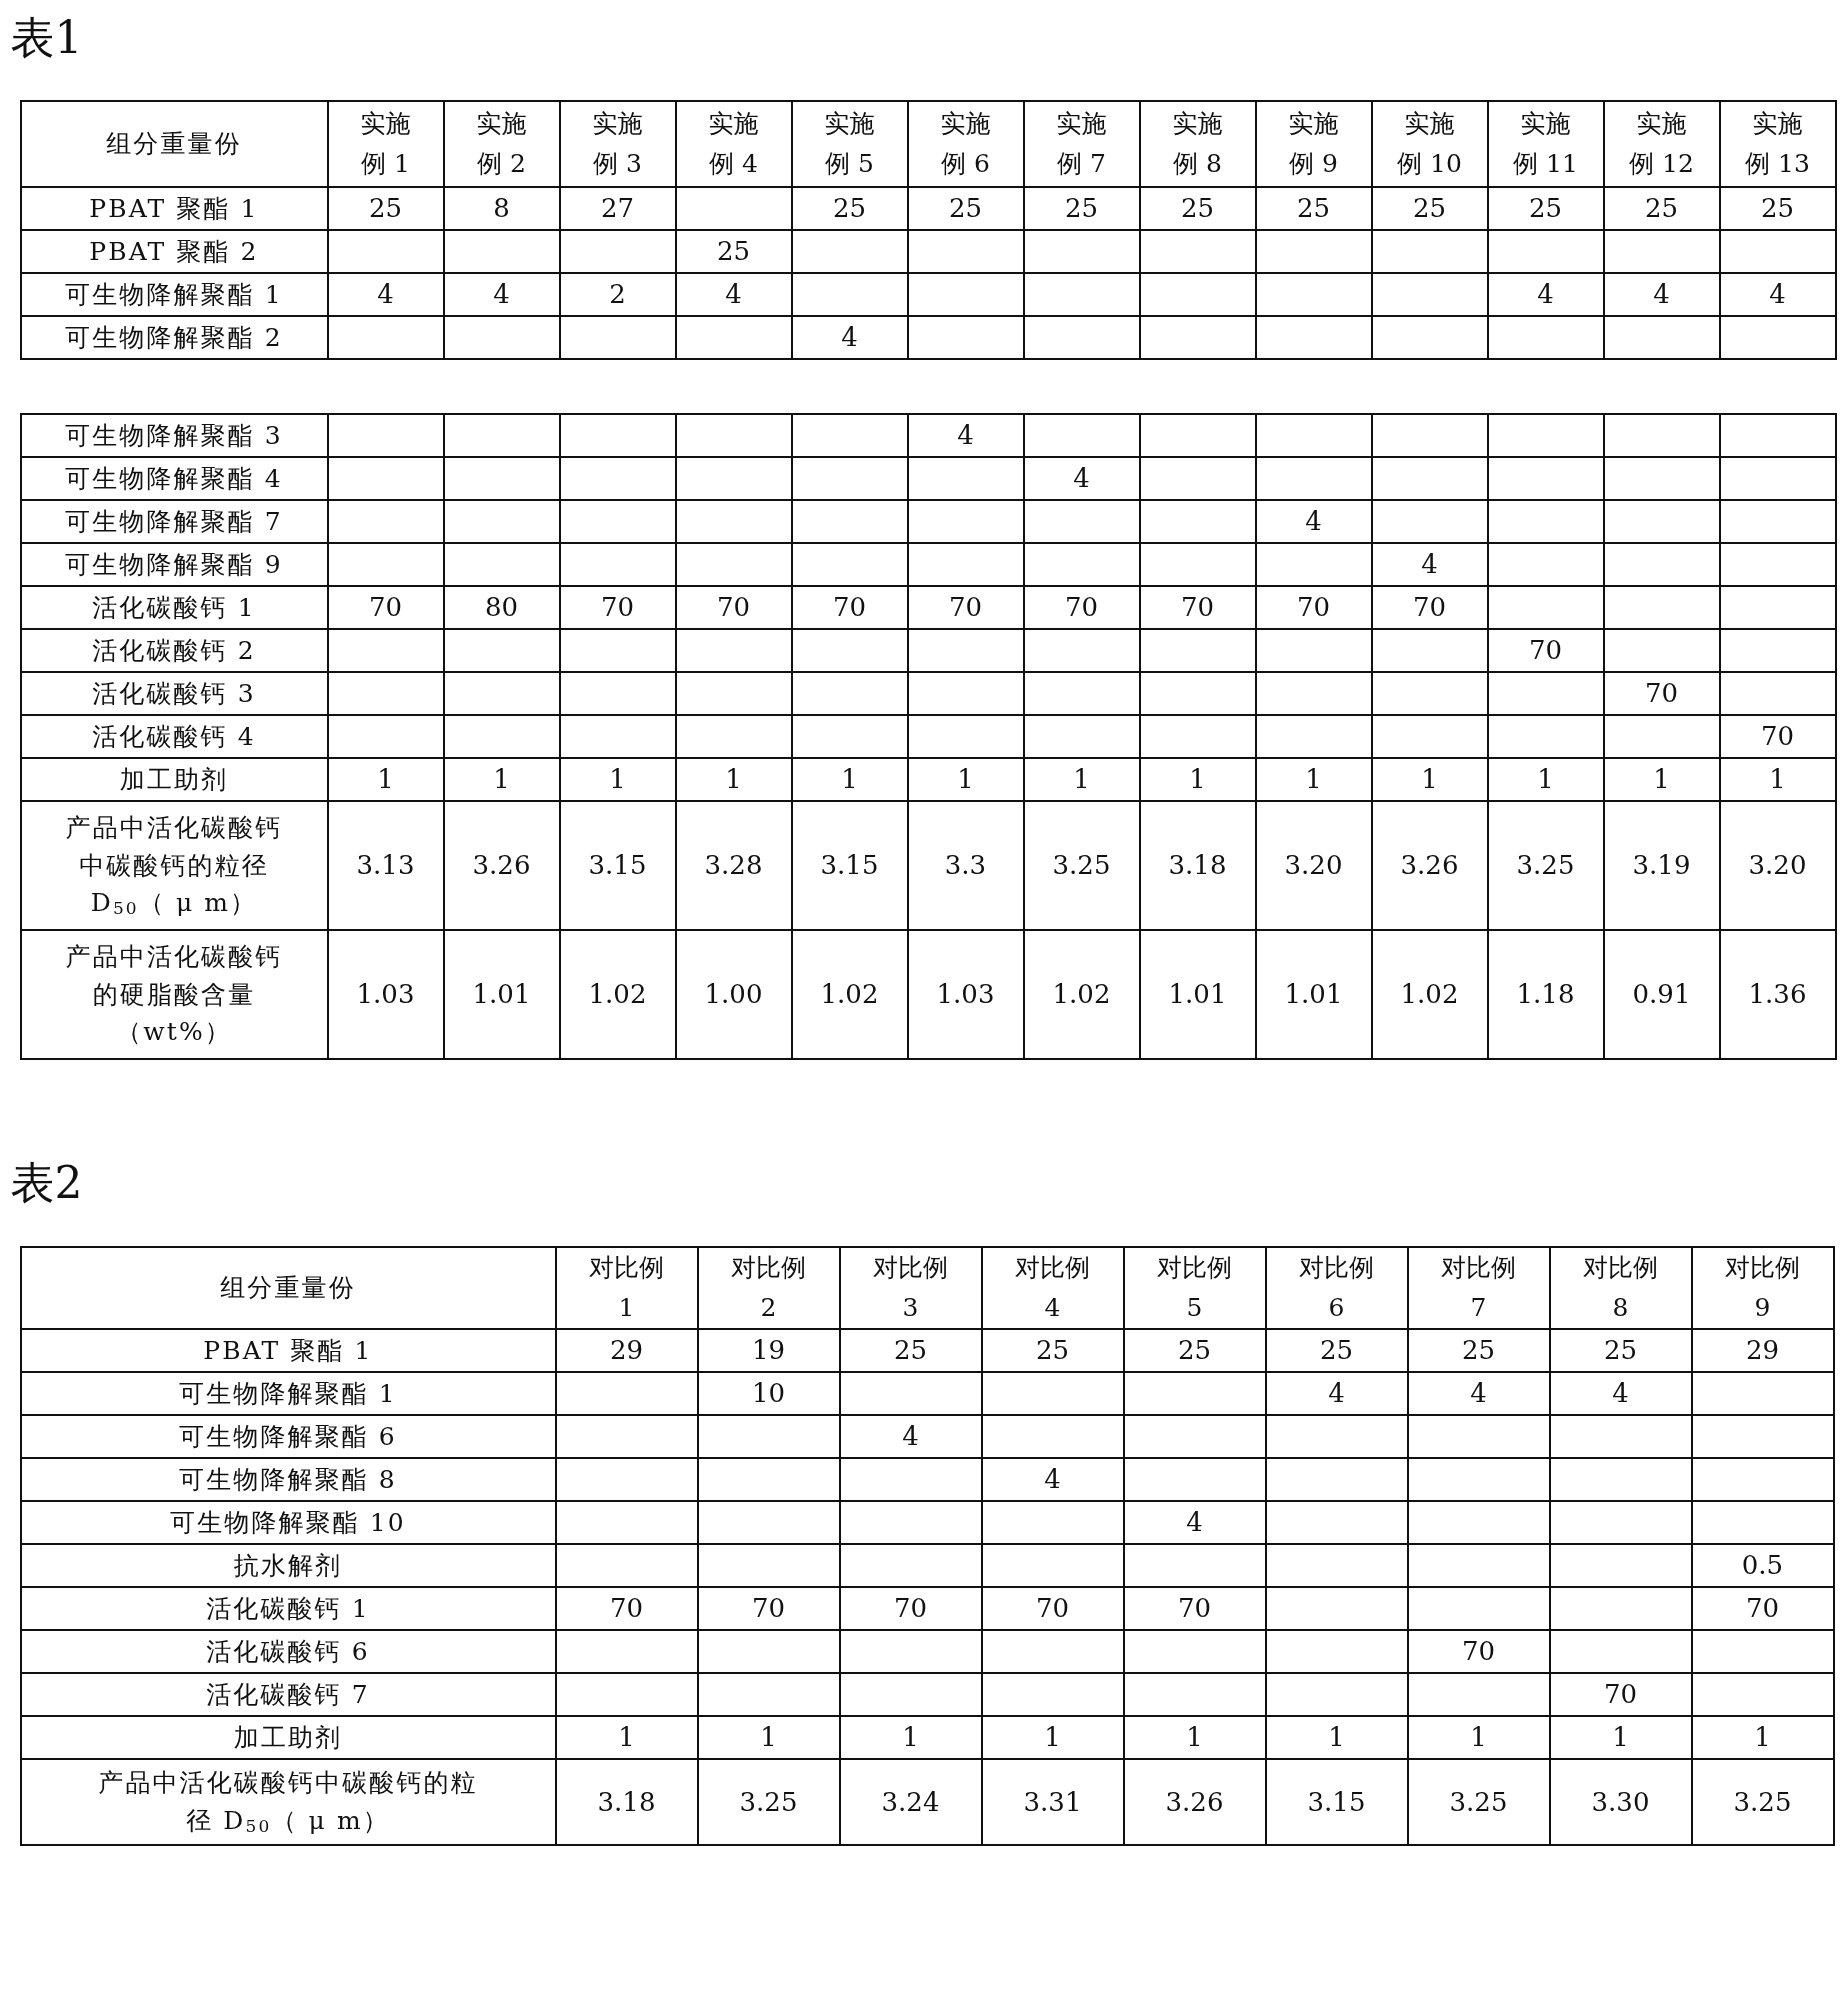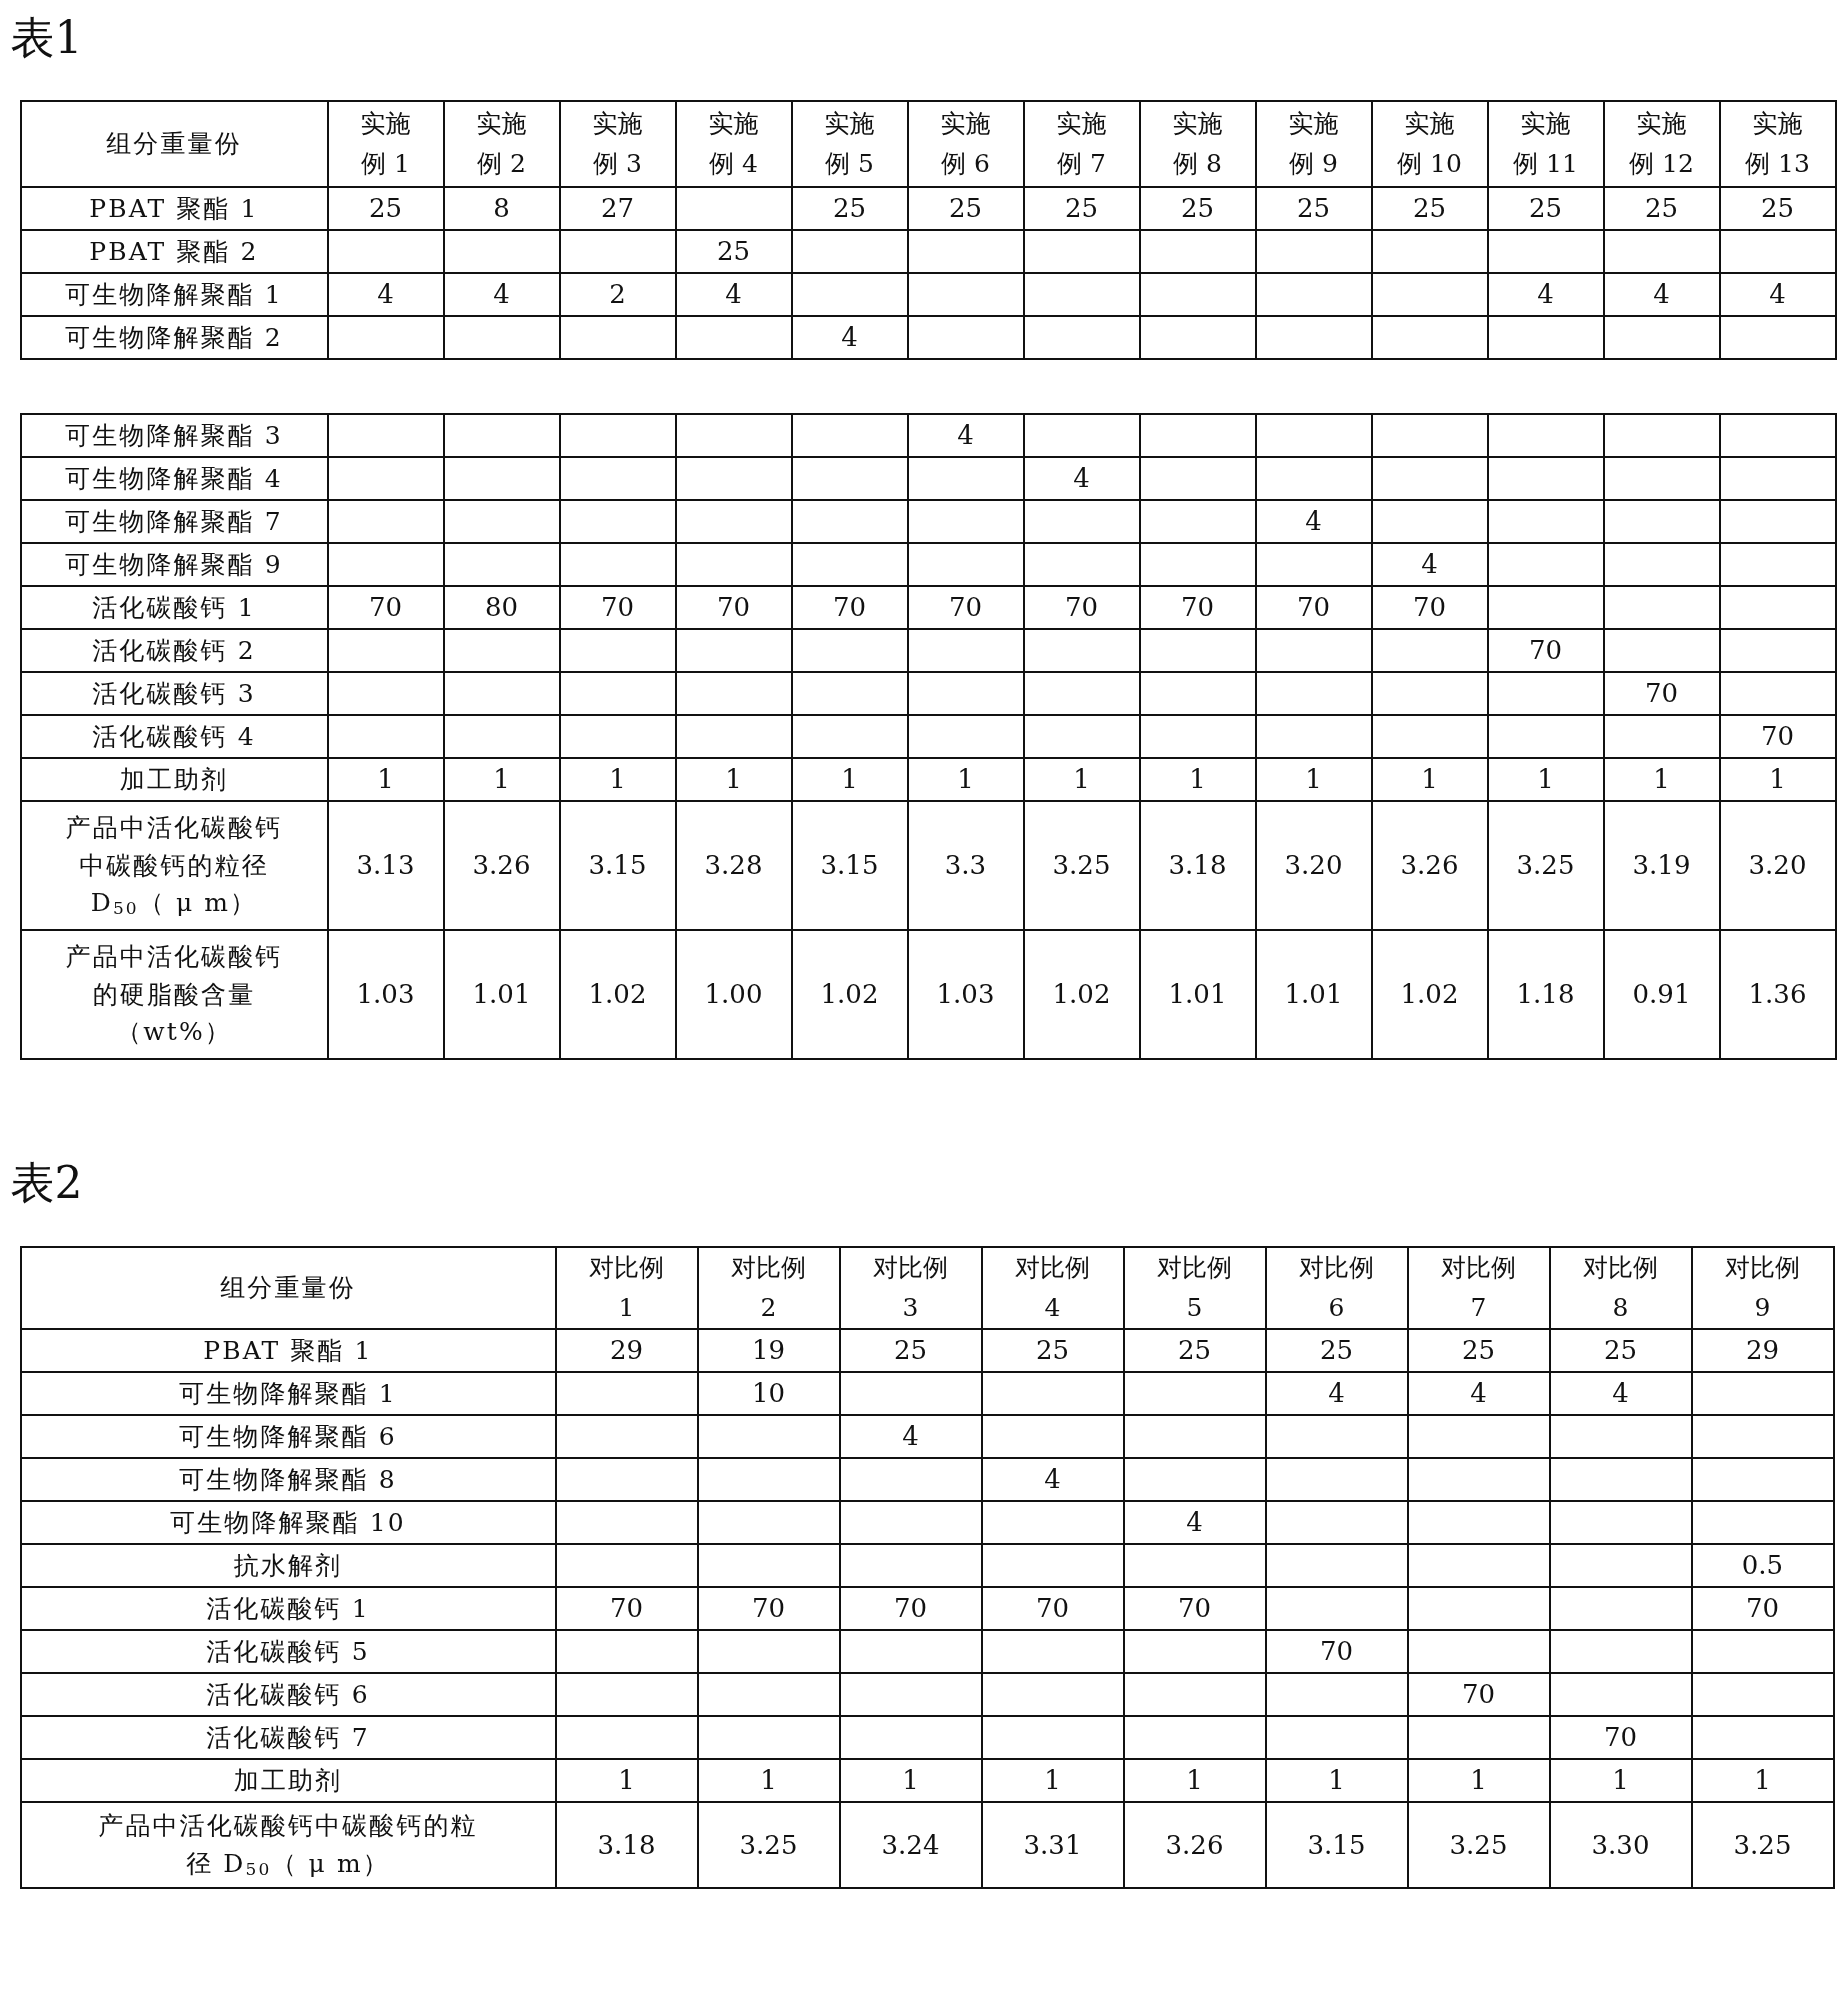--- a/index.html
+++ b/index.html
@@ -496,32 +496,20 @@
         <td style="height: 41px;">70</td>
         <td style="height: 41px;">70</td>
         <td style="height: 41px;">70</td>
         <td style="height: 41px;">70</td>
         <td style="height: 41px;"></td>
         <td style="height: 41px;"></td>
         <td style="height: 41px;"></td>
         <td style="height: 41px;">70</td>
       </tr>
       <tr>
-        <td class="label" style="height: 41px;">活化碳酸钙 5</td>
-        <td style="height: 41px;"></td>
-        <td style="height: 41px;"></td>
-        <td style="height: 41px;"></td>
-        <td style="height: 41px;"></td>
-        <td style="height: 41px;"></td>
-        <td style="height: 41px;">70</td>
-        <td style="height: 41px;"></td>
-        <td style="height: 41px;"></td>
-        <td style="height: 41px;"></td>
-      </tr>
-      <tr>
         <td class="label" style="height: 41px;">活化碳酸钙 6</td>
         <td style="height: 41px;"></td>
         <td style="height: 41px;"></td>
         <td style="height: 41px;"></td>
         <td style="height: 41px;"></td>
         <td style="height: 41px;"></td>
         <td style="height: 41px;"></td>
         <td style="height: 41px;">70</td>
         <td style="height: 41px;"></td>
         <td style="height: 41px;"></td>

